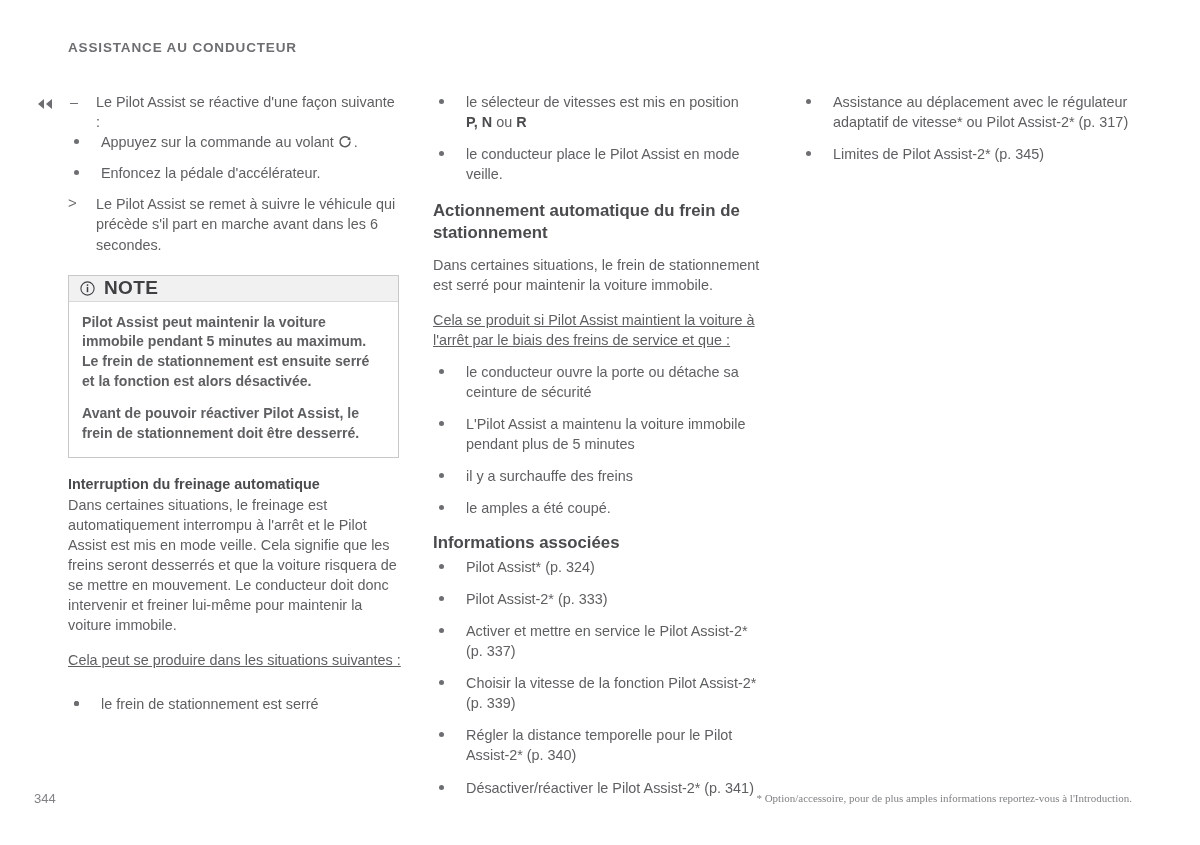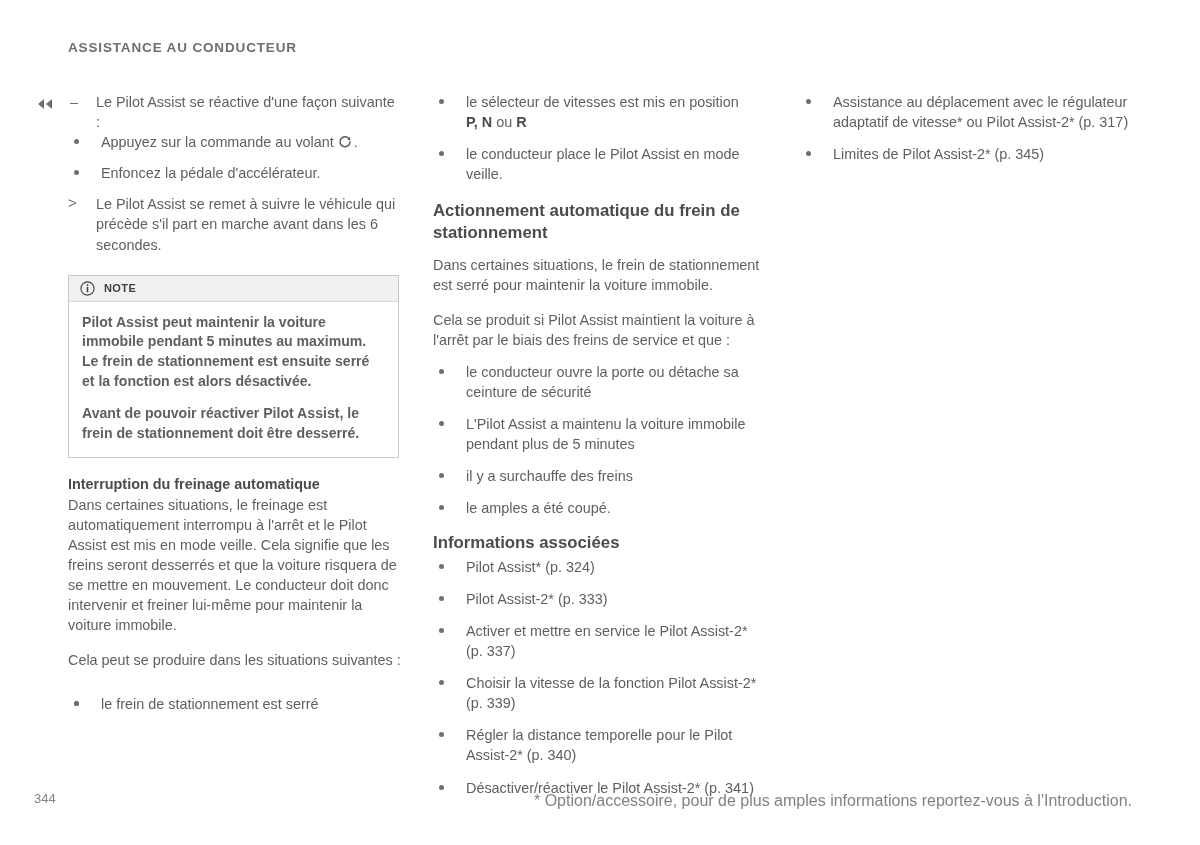--- a/index.html
+++ b/index.html
@@ -57,21 +57,21 @@
   }
 
   
   p.body-text {
     margin: 0 0 0 0;
     font-size: 14.4px;
     line-height: 20.1px;
     color: #5e5f61;
     font-weight: 400;
   }
-  p.body-text + p.body-text { margin-top: 14px; }
+  p.body-text + p.body-text { margin-top: 14px; text-decoration: underline; }
 
   h3.sub-head {
     margin: 0;
     font-size: 14.4px;
     line-height: 20px;
     font-weight: bold;
     color: #4a4b4d;
   }
 
   h2.sec-head {
@@ -185,21 +185,21 @@
     display: flex;
     align-items: center;
     gap: 9px;
     background: #f1f1f2;
     border-bottom: 1px solid #d8d9da;
     padding: 6px 10px 6px 11px;
     height: 26px;
     box-sizing: border-box;
   }
   .note-head .note-title {
-    font-size: 11px;
+    font-size: 19px;
     font-weight: bold;
     letter-spacing: 0.4px;
     color: #3f4042;
   }
   .info-icon {
     width: 15px;
     height: 15px;
     flex: 0 0 15px;
   }
   .note-body {
@@ -219,23 +219,24 @@
     position: absolute;
     left: 34px;
     top: 791px;
     font-size: 13px;
     color: #808285;
   }
   .footnote {
     position: absolute;
     right: 68px;
     top: 792px;
-    font-size: 16px;
+    font-size: 11px;
     color: #808285;
     white-space: nowrap;
+    font-family: Liberation Serif, serif;
   }
 
   .gap-12 { height: 12px; }
   .gap-14 { height: 14px; }
   .gap-16 { height: 16px; }
 </style>
 </head>
 <body>
 
 <div class="page">

